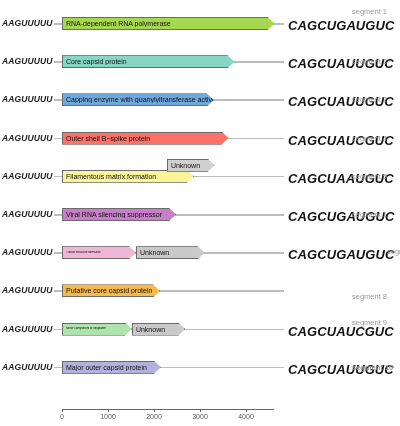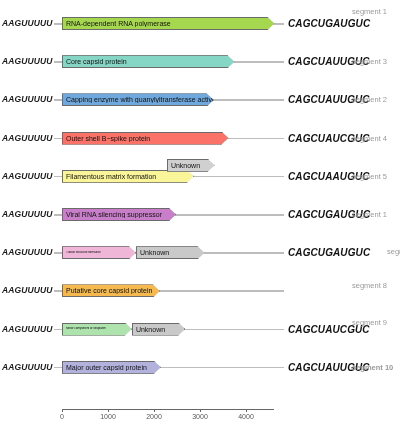--- a/index.html
+++ b/index.html
@@ -18,21 +18,21 @@
 
   .utr5{
     position:absolute;left:2px;
     font-style:italic;font-weight:bold;
     font-size:8.5px;color:#1a1a1a;
     letter-spacing:.1px;white-space:nowrap;
   }
   .utr3{
     position:absolute;left:288px;
     font-style:italic;font-weight:bold;
-    font-size:10px;color:#111111;
+    font-size:13px;color:#111111;
     letter-spacing:.1px;white-space:nowrap;
   }
   .seg-label{
     position:absolute;left:352px;
     font-size:7.5px;color:#9a9a9a;white-space:nowrap;
   }
 
   
   .backbone{
     position:absolute;height:1.5px;background:#bdbdbd;
@@ -159,21 +159,21 @@
       <div class="seg-label" style="top: 14px; margin-left: 35px;">segment 7</div>
     </div>
     <div class="seg-row" style="top: 271.4px;">
       <div class="utr5" style="top: 14px;">AAGUUUUU</div>
       <div class="backbone" style="left: 54px; width: 230px; top: 19px;"></div>
       <div style="position: absolute; left: 62px; top: 13px; width: 97.98px; height: 13px;">
         <div class="orf" style="left: 0px; top: 0px; width: 97.98px; height: 13px; background: rgb(246, 185, 79); clip-path: polygon(0px 0px, 90.98px 0px, 97.98px 50%, 90.98px 100%, 0px 100%); position: absolute;">
           <span class="orf-text">Putative core capsid protein</span>
         </div>
       </div>
-      <div class="seg-label" style="top: 10px;">segment 8</div>
+      <div class="seg-label" style="top: 21px;">segment 8</div>
     </div>
     <div class="seg-row" style="top: 309.6px;">
       <div class="utr5" style="top: 14px;">AAGUUUUU</div>
       <div class="backbone" style="left: 54px; width: 230px; top: 19px;"></div>
       <div style="position: absolute; left: 62px; top: 13px; width: 69.92px; height: 13px;">
         <div class="orf tiny" style="left: 0px; top: 0px; width: 69.92px; height: 13px; background: rgb(174, 227, 174); clip-path: polygon(0px 0px, 62.92px 0px, 69.92px 50%, 62.92px 100%, 0px 100%); position: absolute;">
           <span class="orf-text">Minor component of viroplasm</span>
         </div>
       </div>
       <div style="position: absolute; left: 131.92px; top: 13px; width: 53.36px; height: 13px;">

